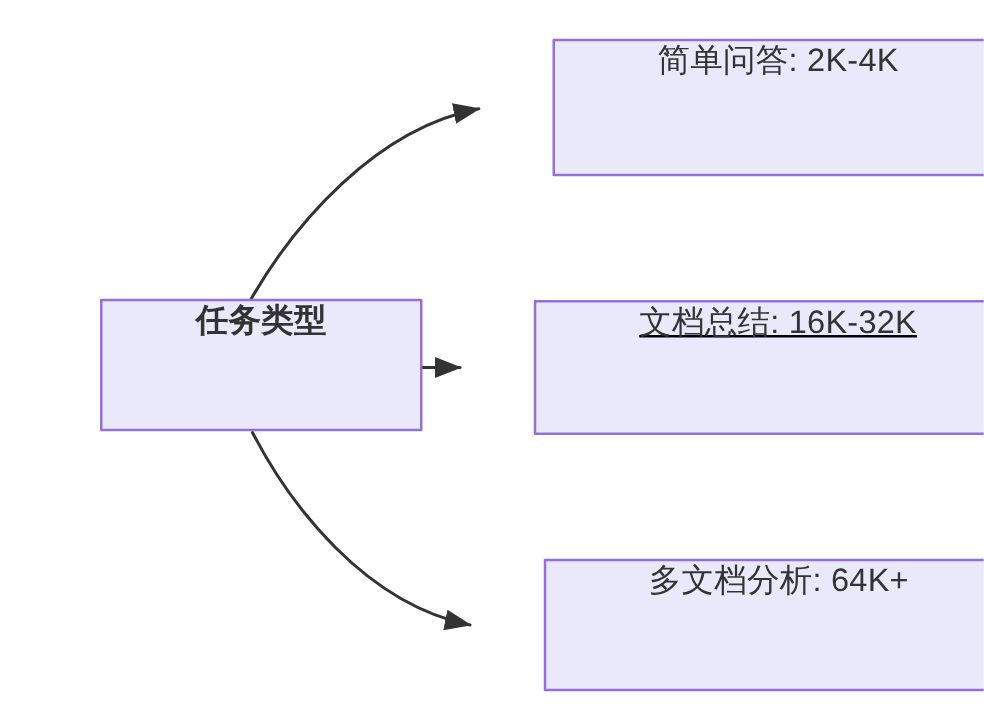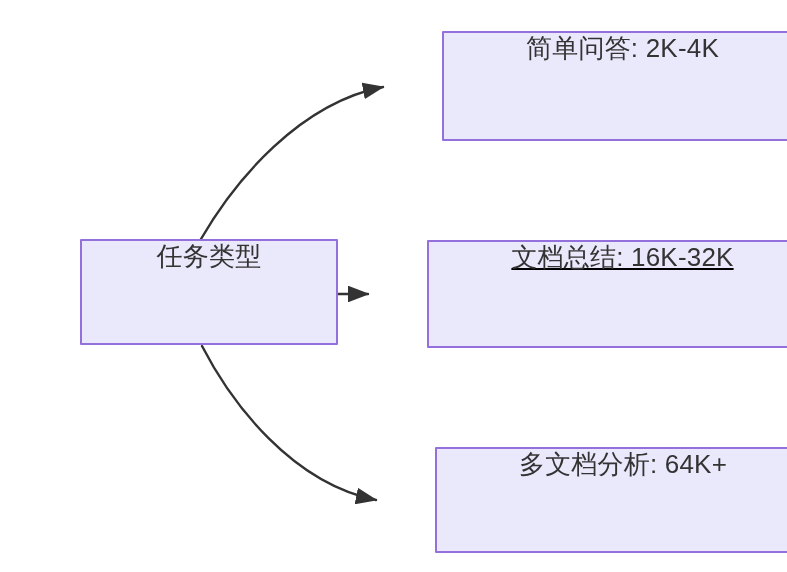--- a/index.html
+++ b/index.html
@@ -40,21 +40,21 @@
   }
   .node-label {
     color: #333333;
     font-size: 26px;
     line-height: 1.2;
     letter-spacing: 0.2px;
     white-space: nowrap;
     text-align: center;
   }
   
-  #node-root      { left: 32px;  top: 239px; width: 258px; height: 106px; }
+  #node-root      { left: 32px;  top: 239px; width: 258px; height: 106px; font-weight: bold; }
   #node-simple-qa { left: 394px; top: 31px;  width: 361px; height: 110px; }
   #node-doc-sum   { left: 379px; top: 240px; width: 391px; height: 108px; text-decoration: underline; }
   #node-multi-doc { left: 387px; top: 447px; width: 376px; height: 106px; }
 </style>
 </head>
 <body>
 
 <div id="diagram-canvas">
 
   <svg id="edge-layer" viewBox="0 0 787 572" width="787" height="572" xmlns="http://www.w3.org/2000/svg">

